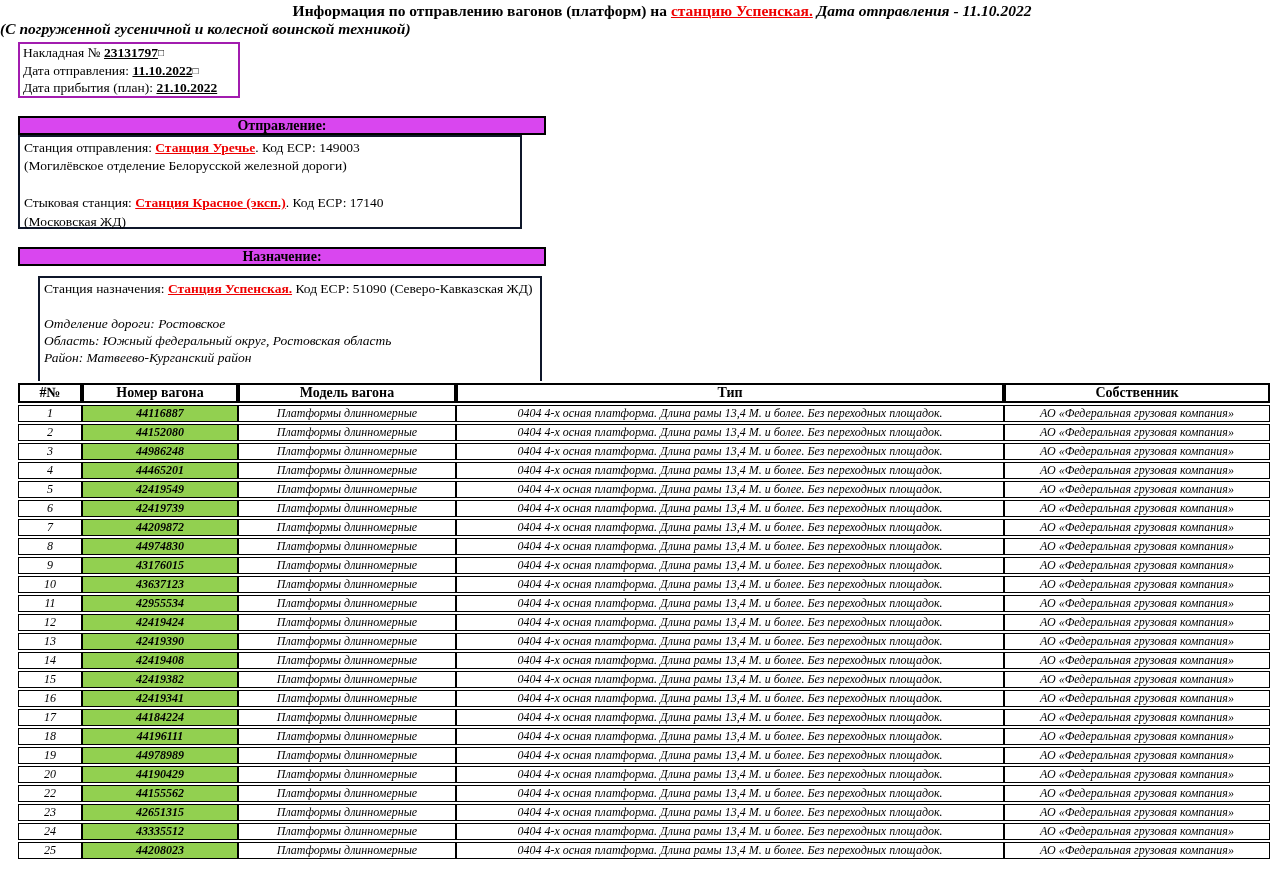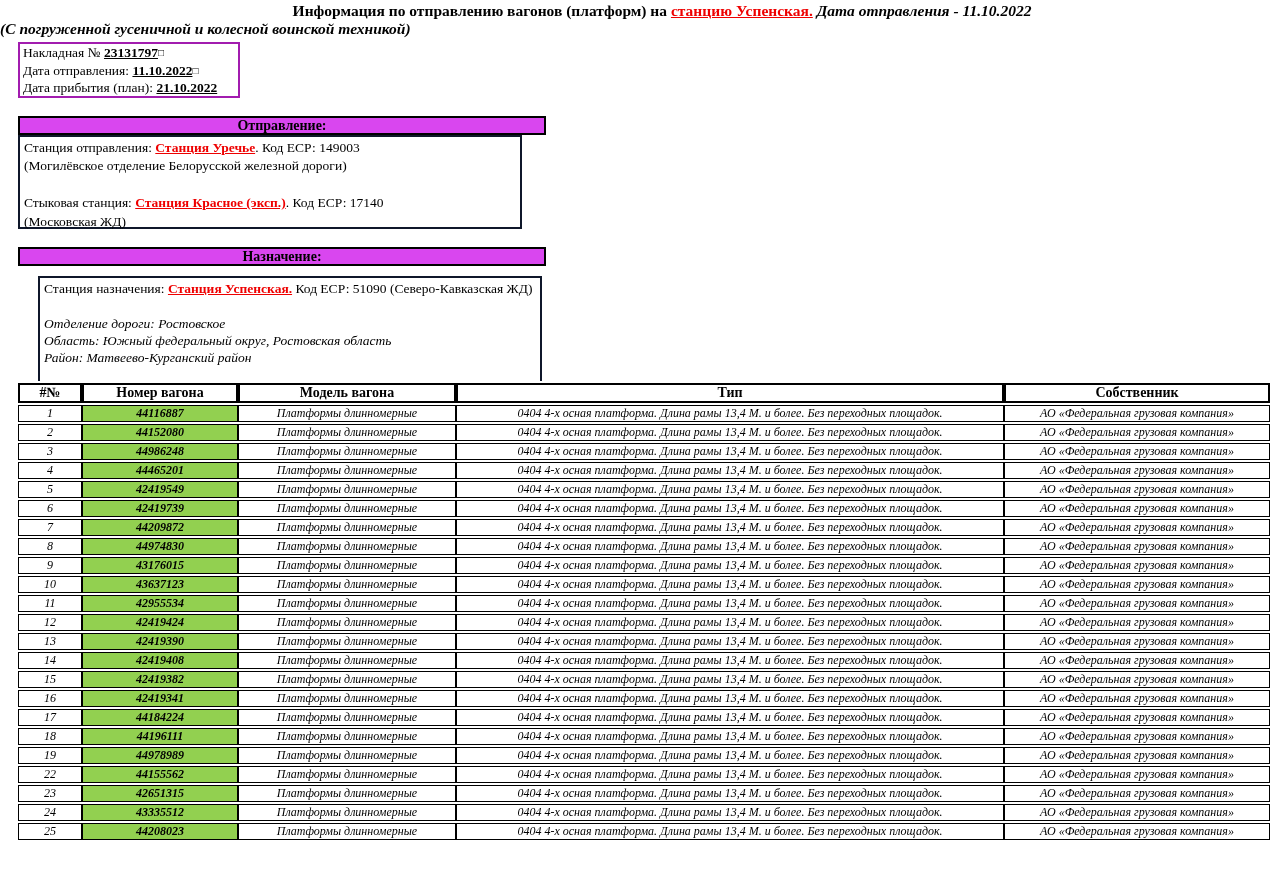--- a/index.html
+++ b/index.html
@@ -239,20 +239,27 @@
         <td class="c-owner">АО «Федеральная грузовая компания»</td>
       </tr>
       <tr>
         <td class="c-idx">19</td>
         <td class="c-num">44978989</td>
         <td class="c-model">Платформы длинномерные</td>
         <td class="c-type">0404 4-х осная платформа. Длина рамы 13,4 М. и более. Без переходных площадок.</td>
         <td class="c-owner">АО «Федеральная грузовая компания»</td>
       </tr>
       <tr>
+        <td class="c-idx">20</td>
+        <td class="c-num">44190429</td>
+        <td class="c-model">Платформы длинномерные</td>
+        <td class="c-type">0404 4-х осная платформа. Длина рамы 13,4 М. и более. Без переходных площадок.</td>
+        <td class="c-owner">АО «Федеральная грузовая компания»</td>
+      </tr>
+      <tr>
         <td class="c-idx">22</td>
         <td class="c-num">44155562</td>
         <td class="c-model">Платформы длинномерные</td>
         <td class="c-type">0404 4-х осная платформа. Длина рамы 13,4 М. и более. Без переходных площадок.</td>
         <td class="c-owner">АО «Федеральная грузовая компания»</td>
       </tr>
       <tr>
         <td class="c-idx">23</td>
         <td class="c-num">42651315</td>
         <td class="c-model">Платформы длинномерные</td>

